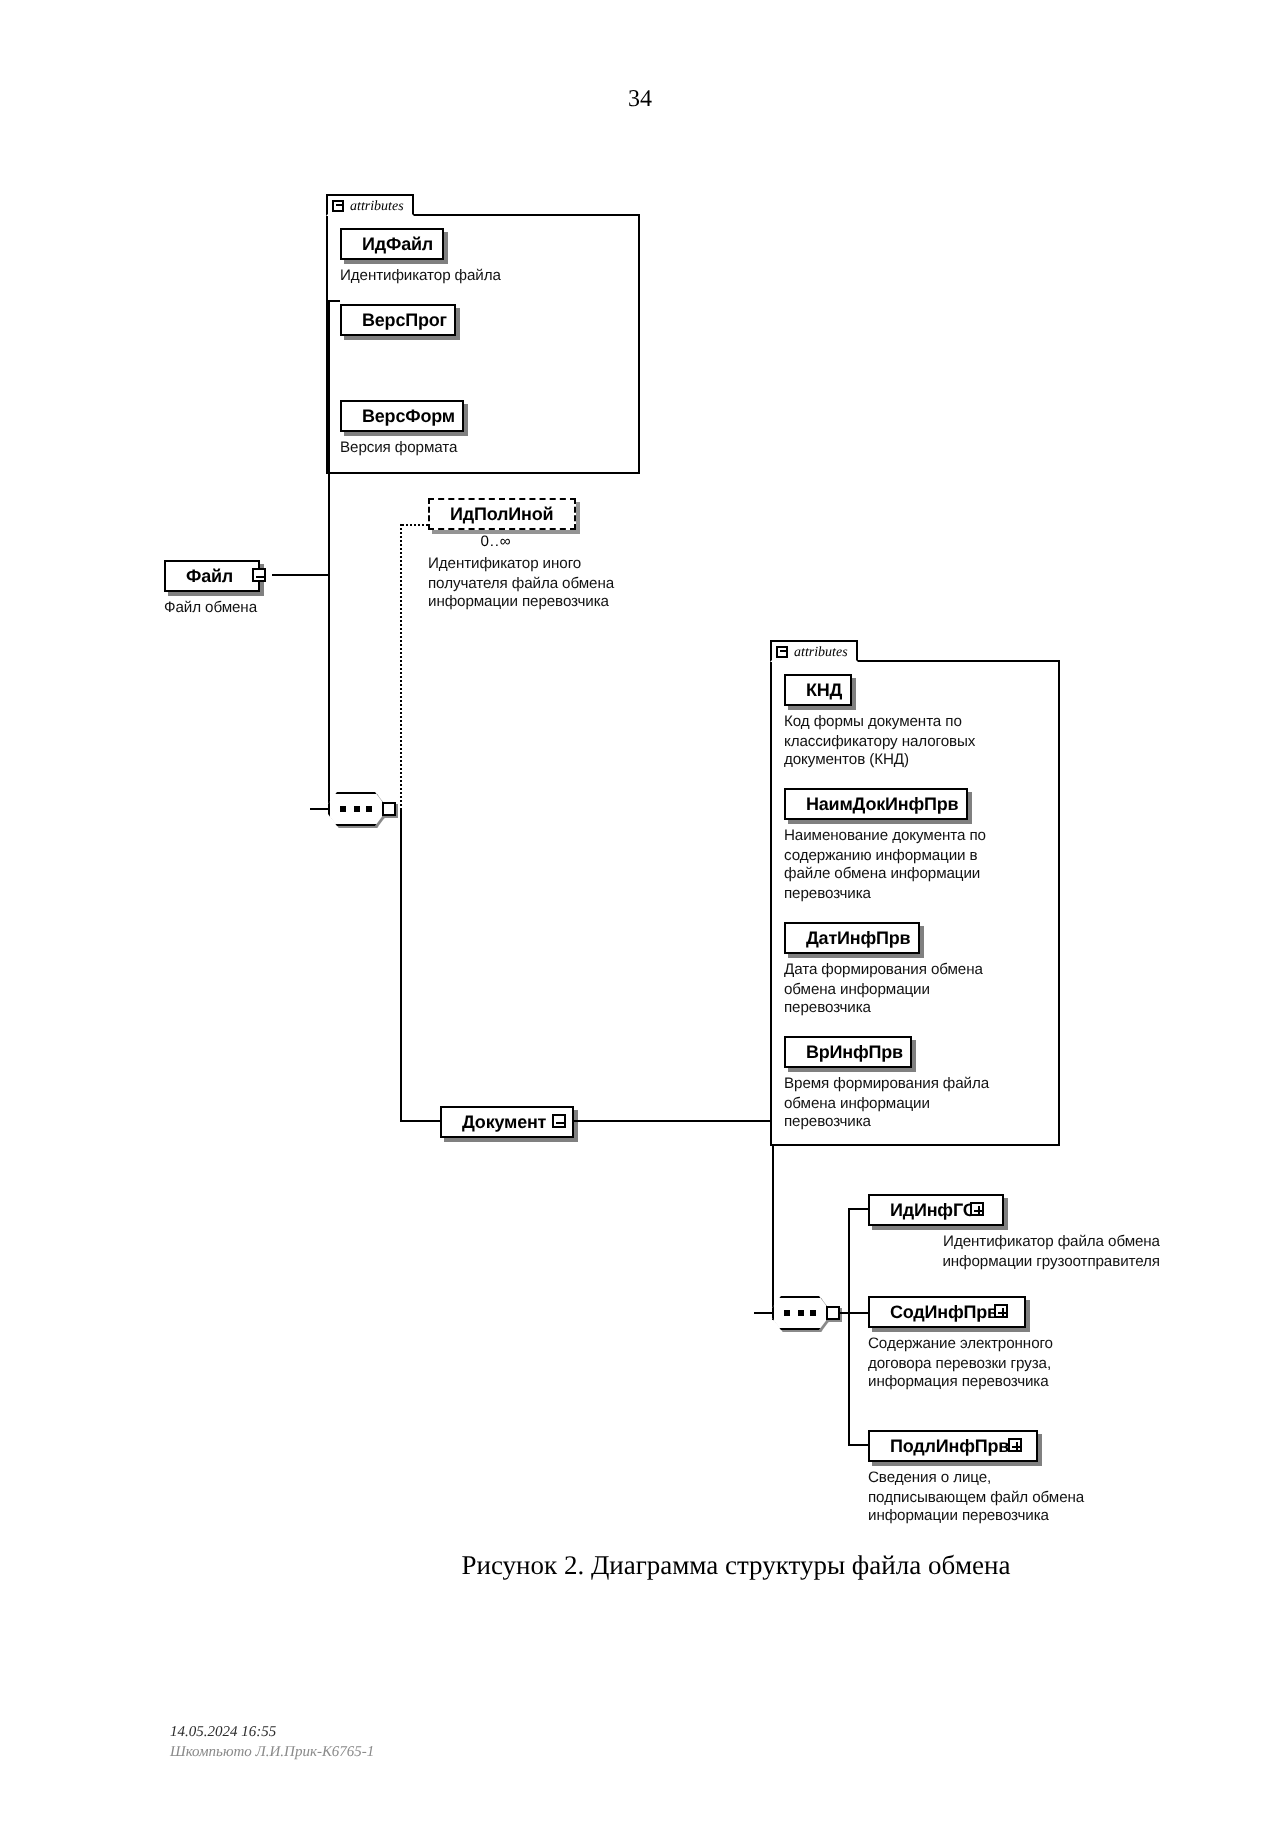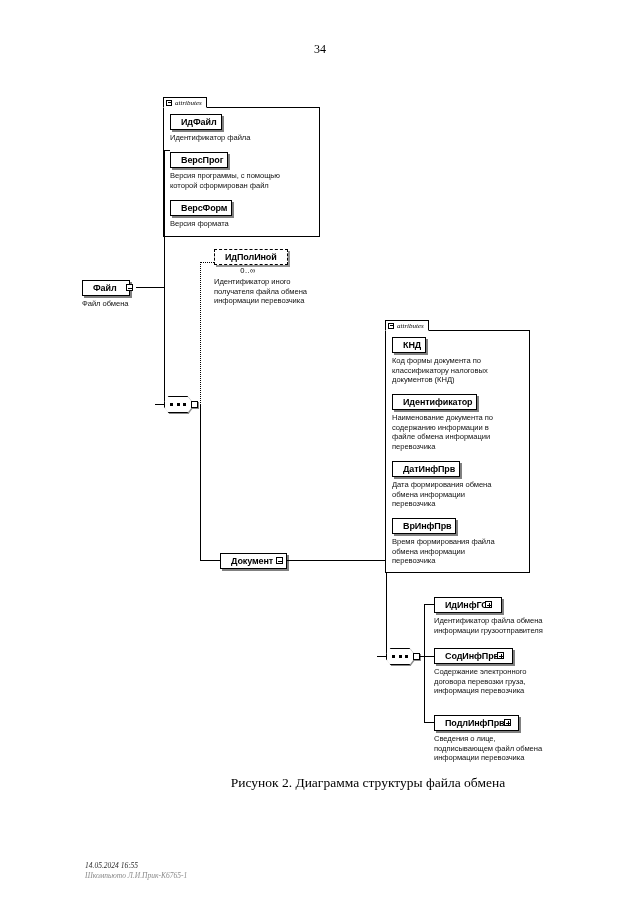--- a/index.html
+++ b/index.html
@@ -169,22 +169,20 @@
   <div class="attrbox" style="left:163px;top:107px;width:157px;height:130px;"></div>
 
   <div class="node" style="left:170px;top:114px;">
     <span>ИдФайл</span>
   </div>
   <div class="desc" style="left:170px;top:133px;width:150px;">Идентификатор файла</div>
 
   <div class="node" style="left:170px;top:152px;">
     <span>ВерсПрог</span>
   </div>
-  <div class="desc" style="left:170px;top:171px;width:150px;">Версия программы, с помощью
-которой сформирован файл</div>
 
   <div class="node" style="left:170px;top:200px;">
     <span>ВерсФорм</span>
   </div>
   <div class="desc" style="left:170px;top:219px;width:150px;">Версия формата</div>
 
   <div class="node" style="left:82px;top:280px;padding-right:12px;">
     <span>Файл</span>
   </div>
   <div class="expander" style="left:126px;top:284px;"></div>
@@ -236,21 +234,21 @@
   <div class="attrbox" style="left:385px;top:330px;width:145px;height:243px;"></div>
 
   <div class="node" style="left:392px;top:337px;">
     <span>КНД</span>
   </div>
   <div class="desc" style="left:392px;top:356px;width:135px;">Код формы документа по
 классификатору налоговых
 документов (КНД)</div>
 
   <div class="node" style="left:392px;top:394px;">
-    <span>Идентификатор</span>
+    <span>НаимДокИнфПрв</span>
   </div>
   <div class="desc" style="left:392px;top:413px;width:135px;">Наименование документа по
 содержанию информации в
 файле обмена информации
 перевозчика</div>
 
   <div class="node" style="left:392px;top:461px;">
     <span>ДатИнфПрв</span>
   </div>
   <div class="desc" style="left:392px;top:480px;width:135px;">Дата формирования обмена
@@ -277,21 +275,21 @@
 
   <div class="vline" style="left:424px;top:604px;height:118px;"></div>
   <div class="hline" style="left:420px;top:656px;width:14px;"></div>
   <div class="hline" style="left:424px;top:604px;width:10px;"></div>
   <div class="hline" style="left:424px;top:722px;width:10px;"></div>
 
   <div class="node" style="left:434px;top:597px;padding-right:13px;">
     <span>ИдИнфГО</span>
   </div>
   <div class="expander plus" style="left:485px;top:601px;"></div>
-  <div class="desc" style="left:434px;top:616px;width:170px;">Идентификатор файла обмена
+  <div class="desc" style="left:410px;top:616px;width:170px;text-align:right;">Идентификатор файла обмена
 информации грузоотправителя</div>
 
   <div class="node" style="left:434px;top:648px;padding-right:13px;">
     <span>СодИнфПрв</span>
   </div>
   <div class="expander plus" style="left:497px;top:652px;"></div>
   <div class="desc" style="left:434px;top:667px;width:170px;">Содержание электронного
 договора перевозки груза,
 информация перевозчика</div>
 

